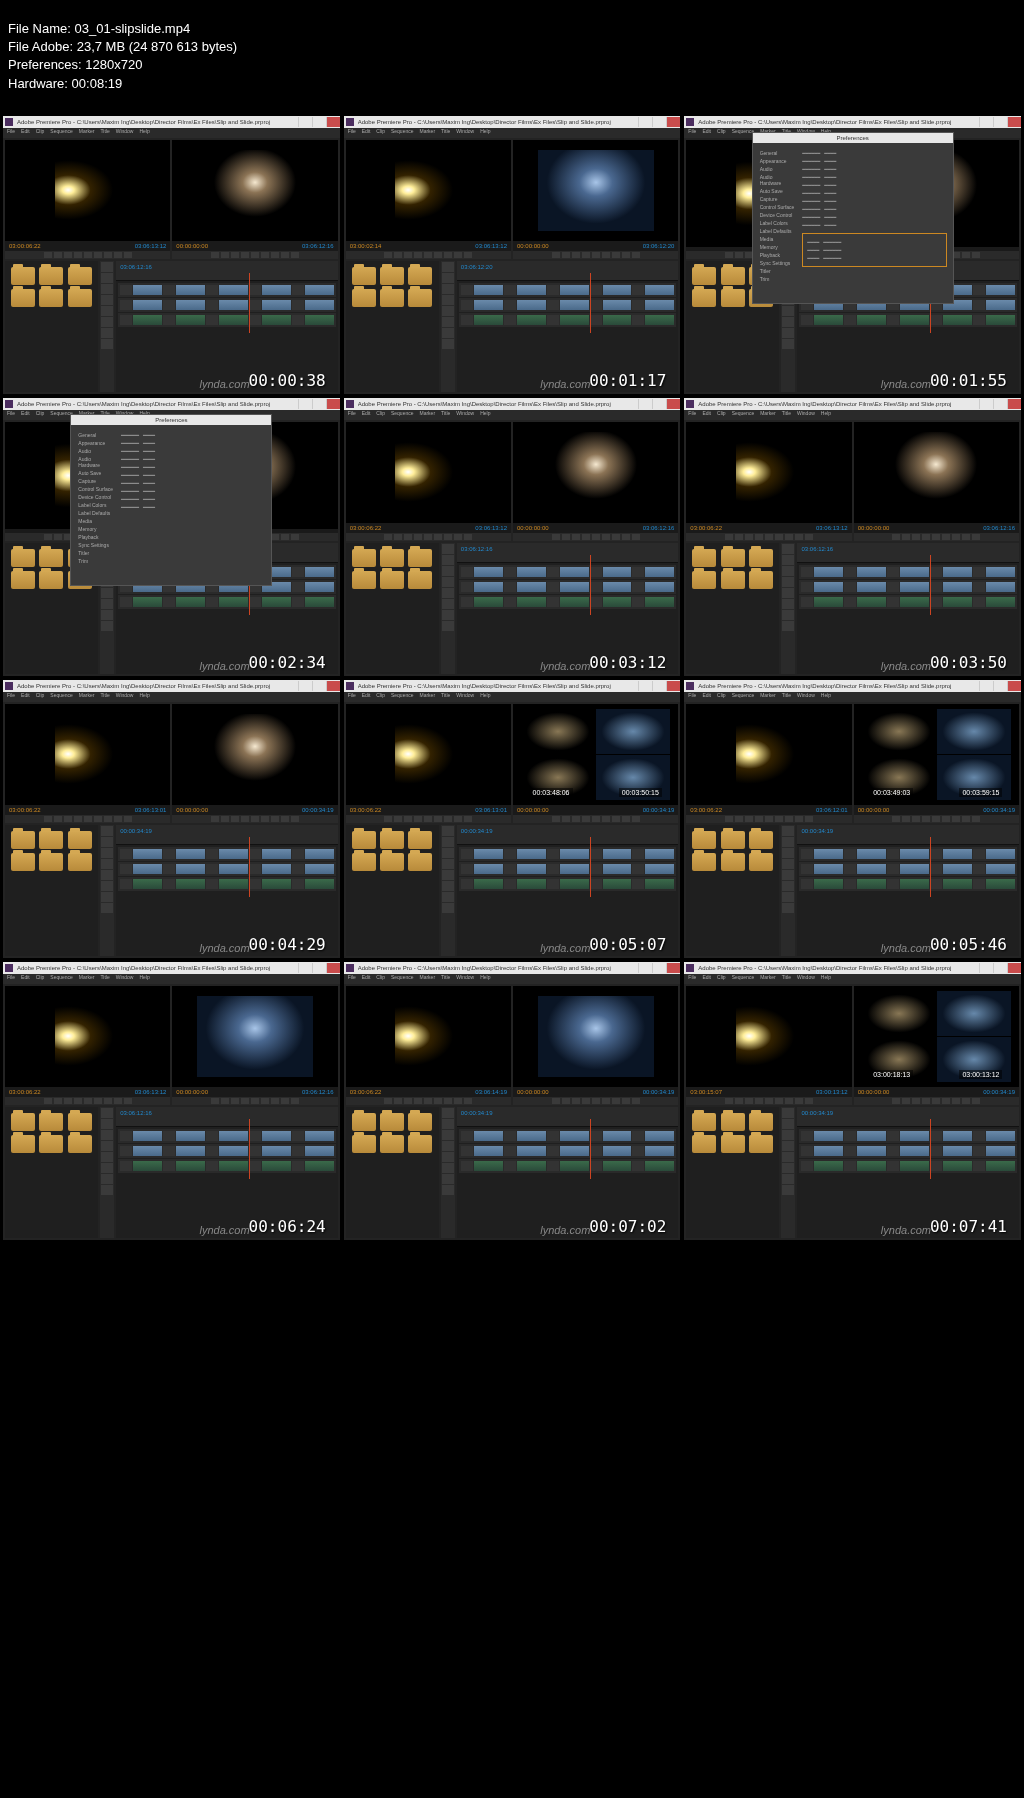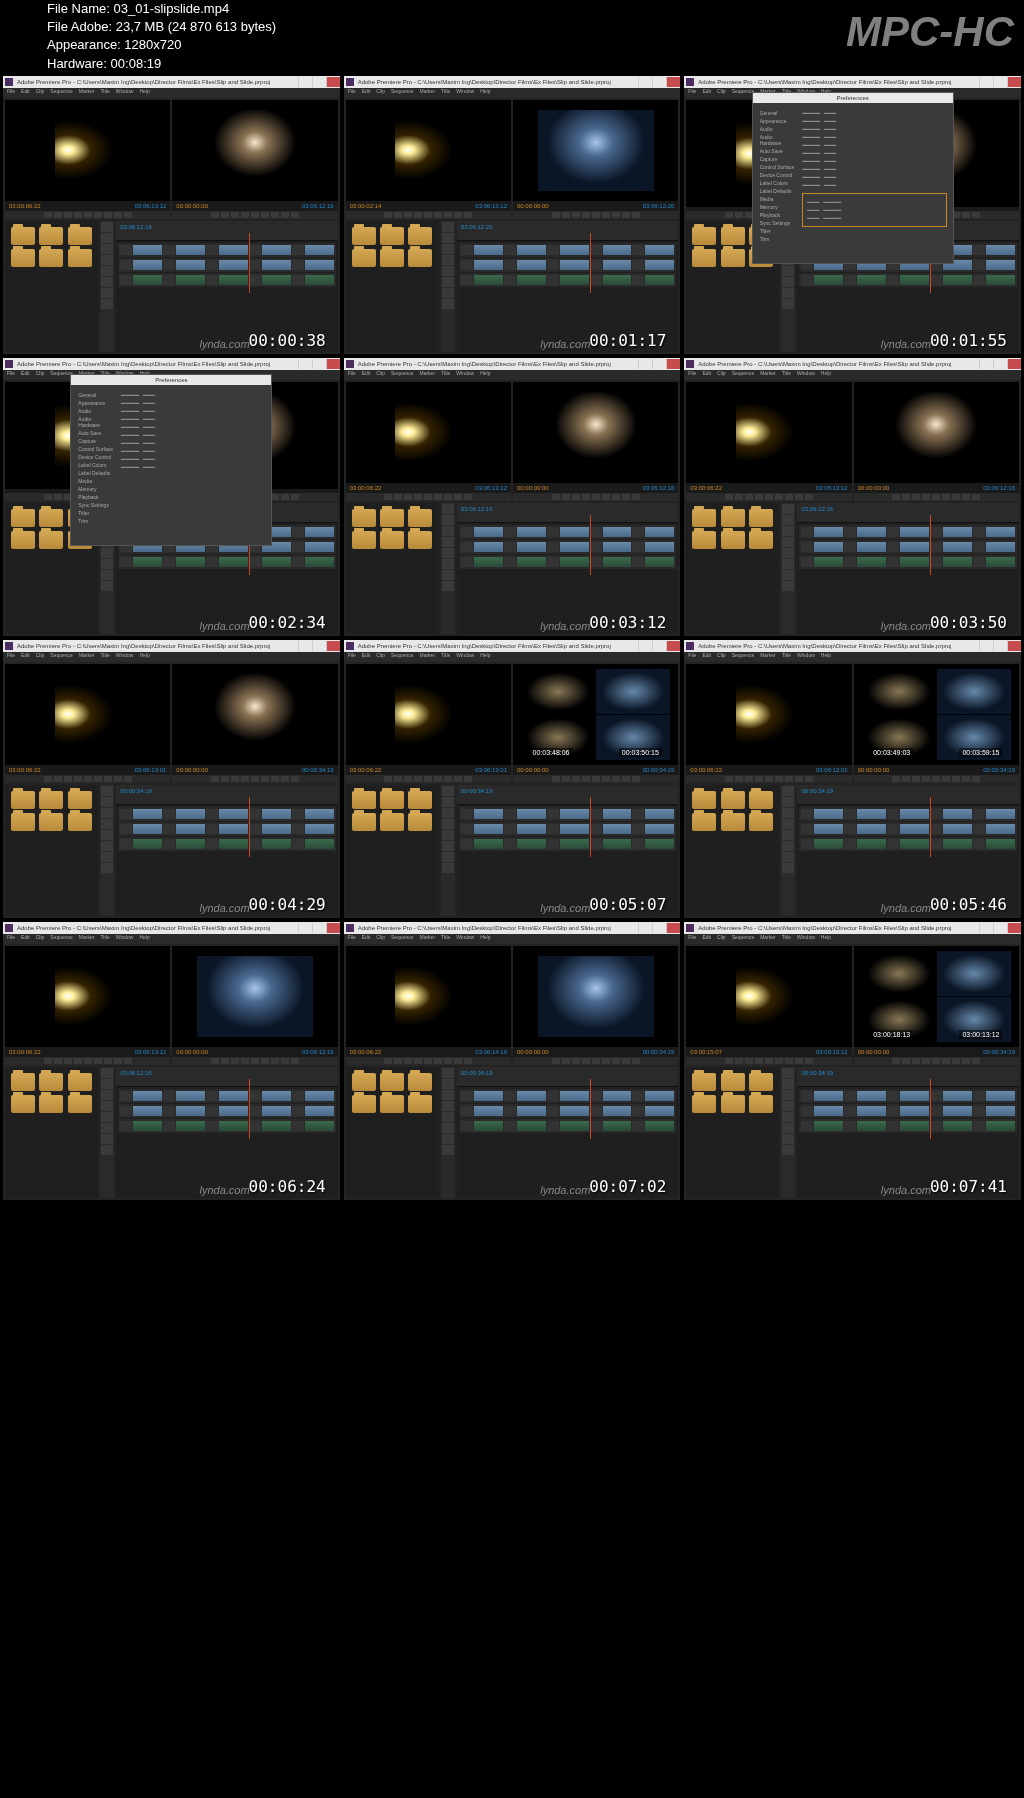--- a/index.html
+++ b/index.html
@@ -1,17 +1,17 @@
 <!DOCTYPE html>
 <html><head>
 <meta charset="utf-8">
 <style>
 * { margin:0; padding:0; box-sizing:border-box; }
 body { background:#000; font-family:Arial,sans-serif; width:1024px; }
-.header { padding:0 8px; color:#fff; font-size:13px; position:relative;margin-left:39px; }
+.header { padding:20px 8px; color:#fff; font-size:13px; position:relative; }
 .header-text { line-height:1.4; }
 .watermark { position:absolute; right:10px; top:8px; font-size:42px; font-weight:bold; color:#fff; opacity:0.5; font-style:italic; }
 .grid { display:grid; grid-template-columns:1fr 1fr 1fr; gap:2px; padding:2px; }
 .thumb { position:relative; background:#1a1a1a; height:280px; overflow:hidden; border:1px solid #000; }
 .titlebar { background:#e8e8e8; height:12px; display:flex; align-items:center; position:relative; }
 .titlebar-icon { width:8px; height:8px; background:#4b2d5f; margin-left:2px; }
 .titlebar-text { font-size:6px; color:#333; margin-left:4px; white-space:nowrap; overflow:hidden; }
 .win-btns { position:absolute; right:0; display:flex; }
 .win-btn { width:14px; height:10px; border-left:1px solid #ccc; font-size:6px; display:flex; align-items:center; justify-content:center; }
 .win-close { background:#c94c4c; color:#fff; }
@@ -64,26 +64,25 @@
 </style>
 </head>
 <body>
 
 <div class="header">
   <div class="header-text">
     <span>File Name:</span>
     <span>03_01-slipslide.mp4</span><br>
     <span>File Adobe:</span>
     <span>23,7 MB (24 870 613 bytes)</span><br>
-    <span>Appearance:</span>
+    <span>Preferences:</span>
     <span>1280x720</span><br>
     <span>Hardware:</span>
     <span>00:08:19</span>
   </div>
-  <div class="watermark">MPC-HC</div>
 </div>
 
 <div class="grid" id="grid">
     <div class="thumb">
       <div class="titlebar">
         <div class="titlebar-icon"></div>
         <div class="titlebar-text">Adobe Premiere Pro - C:\Users\Maxim Ing\Desktop\Director Films\Ex Files\Slip and Slide.prproj</div>
         <div class="win-btns">
           <div class="win-btn"></div>
           <div class="win-btn"></div>

